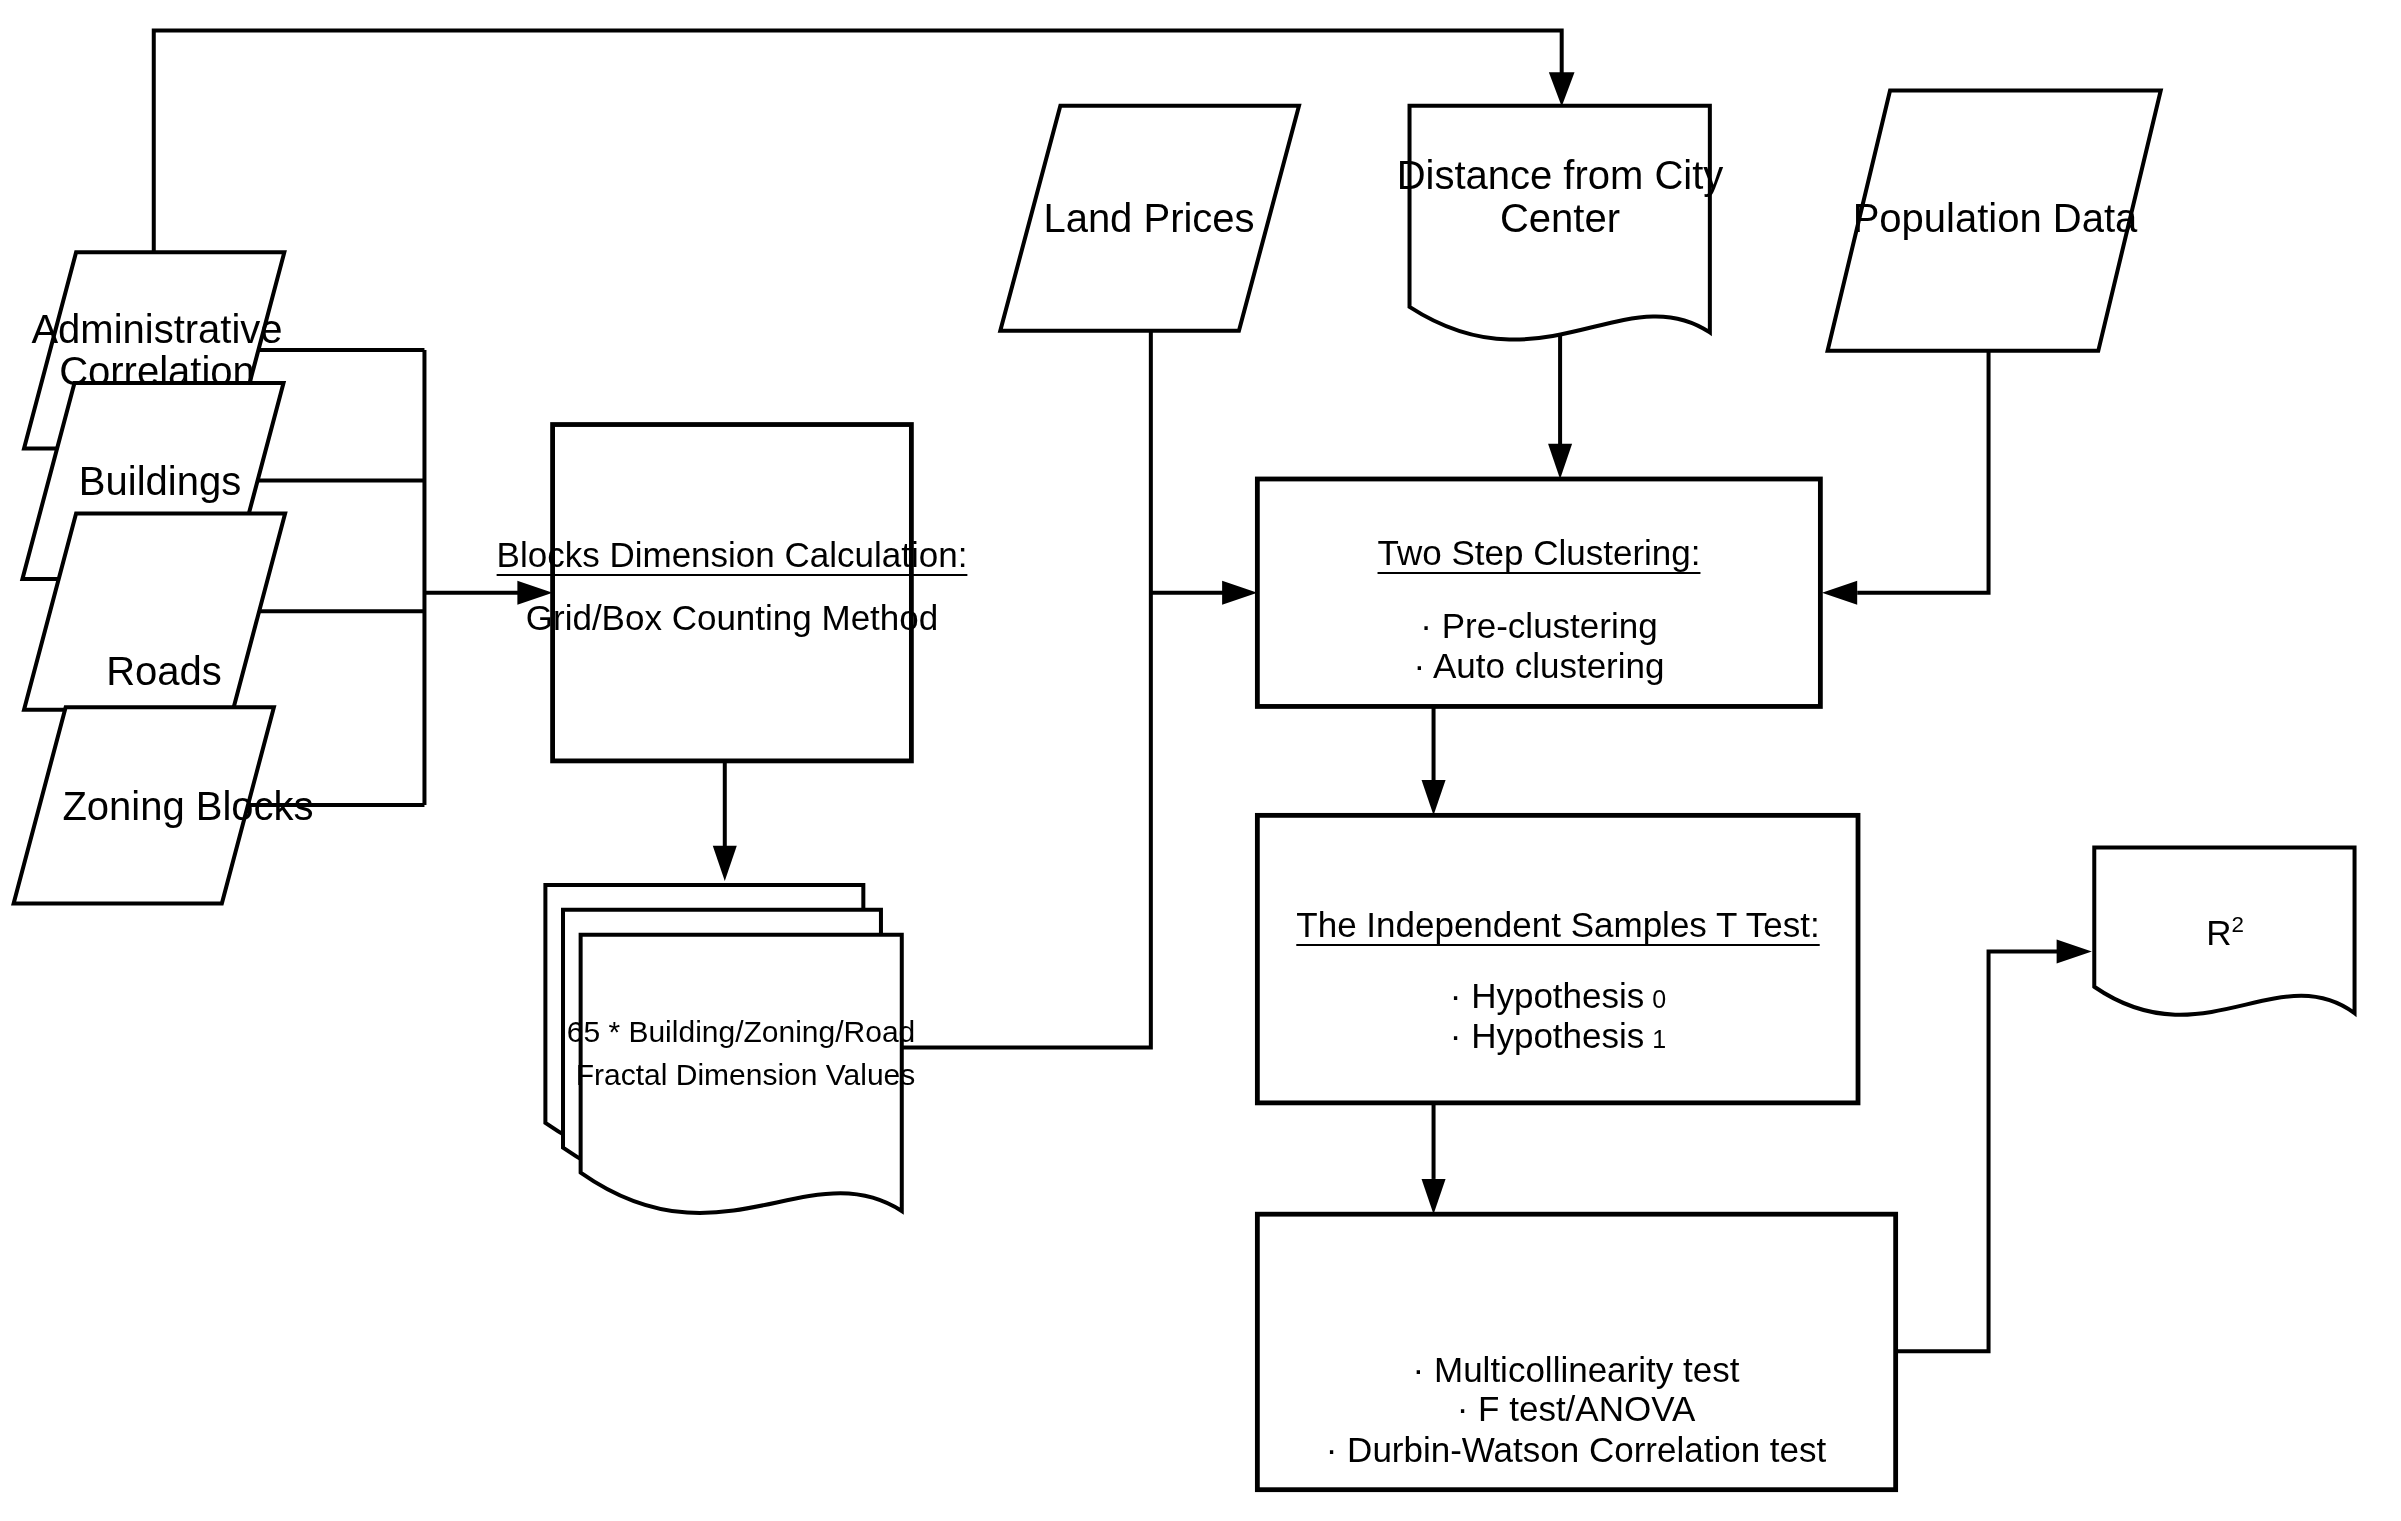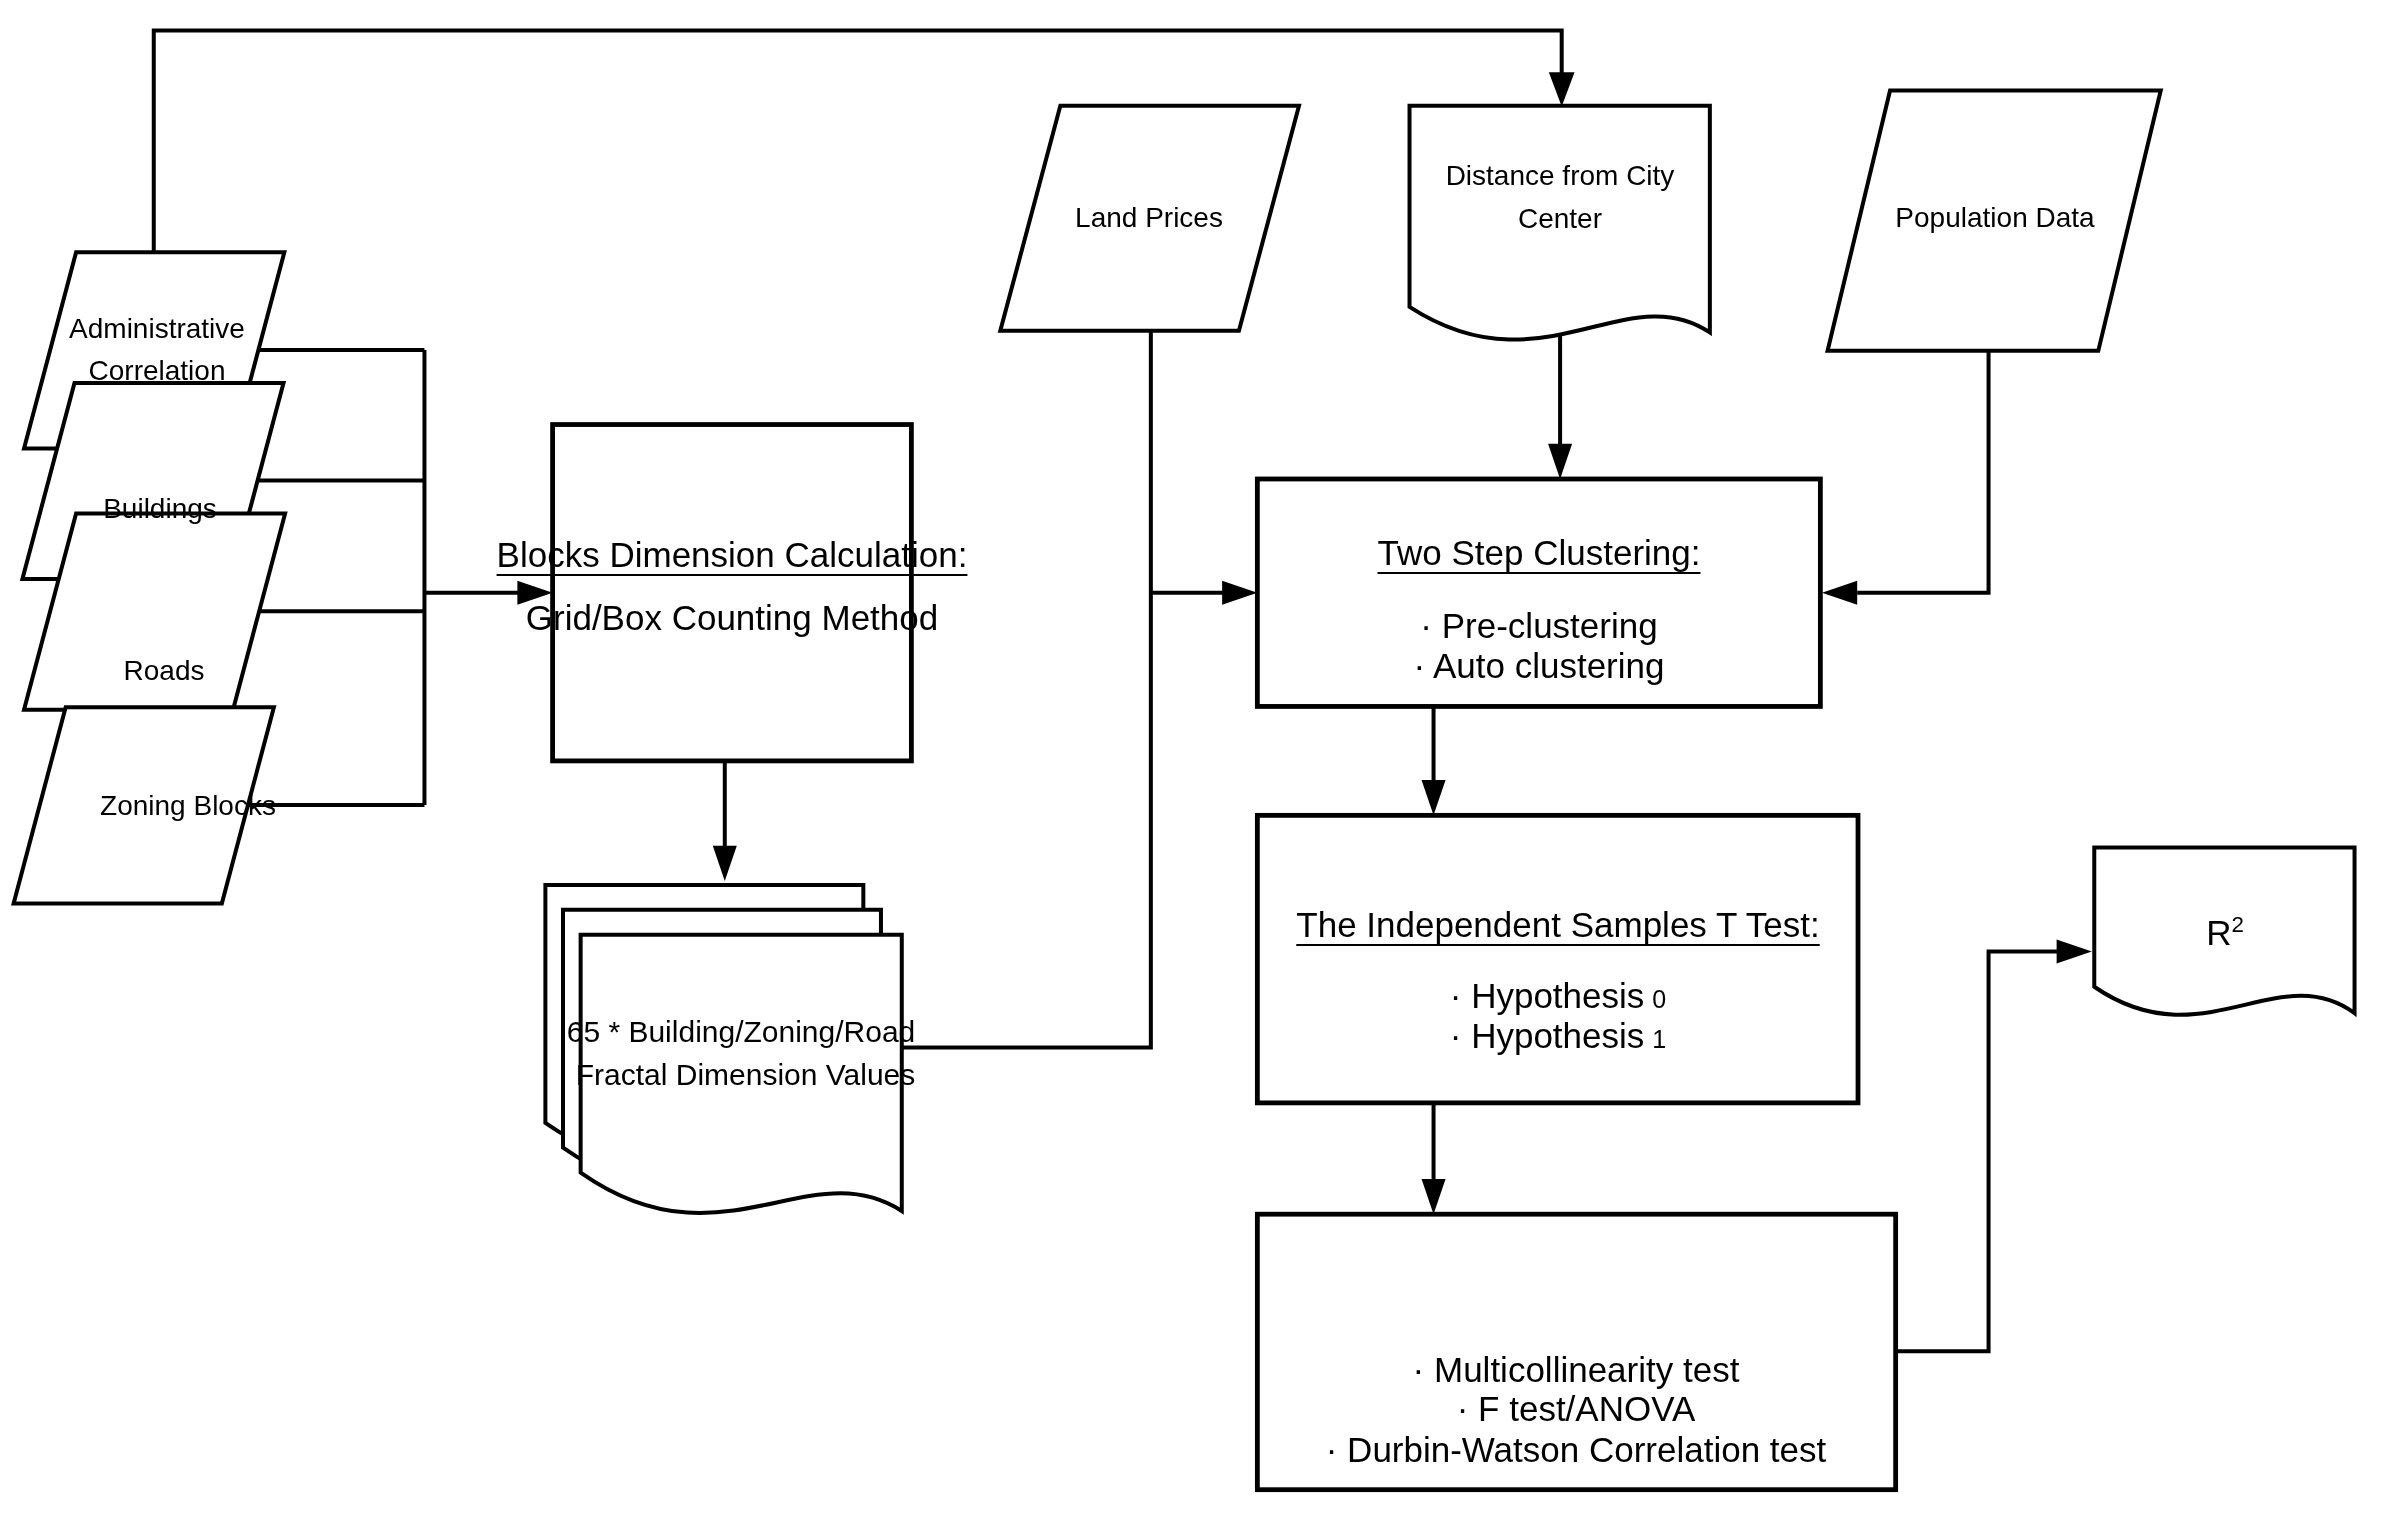--- a/index.html
+++ b/index.html
@@ -12,21 +12,21 @@
     overflow:hidden;
   }
   .canvas svg{position:absolute;left:0;top:0;}
   .txt{
     position:absolute;
     transform:translate(-50%,-50%);
     text-align:center;
     white-space:nowrap;
     color:#000;
   }
-  .label{font-size:28px;line-height:42px;text-align:center;}
+  .label{font-size:40px;line-height:42px;text-align:center;}
   .boxtext{font-size:35px;line-height:40px;}
   .title{text-decoration:underline;text-decoration-thickness:2.4px;text-underline-offset:7.2px;}
   .docsmall{font-size:30px;line-height:43px;text-align:right;}
   .digit{font-size:25px;margin-left:8px;}
   .r2 sup{font-size:22.4px;}
 </style>
 </head>
 <body>
 
 <div class="canvas">
@@ -96,21 +96,21 @@
       <rect x="1570" y="598" width="703" height="284"></rect>
       <rect x="1570" y="1018" width="750" height="359"></rect>
       <rect x="1570" y="1516" width="797" height="344"></rect>
     </g>
   </svg>
 
   <div class="txt label" style="left:157px;top:350px;">
     <div>Administrative</div>
     <div>Correlation</div>
   </div>
-  <div class="txt label" style="left:160px;top:481px;margin-top:28px;">Buildings</div>
+  <div class="txt label" style="left:160px;top:481px;">Buildings</div>
   <div class="txt label" style="left:164px;top:671px;">Roads</div>
   <div class="txt label" style="left:144px;top:806px;margin-left:44px;">Zoning Blocks</div>
 
   <div class="txt label" style="left:1149px;top:218px;">Land Prices</div>
 
   <div class="txt label" style="left:1560px;top:197px;line-height:43px;">
     <div>Distance from City</div>
     <div>Center</div>
   </div>
 

